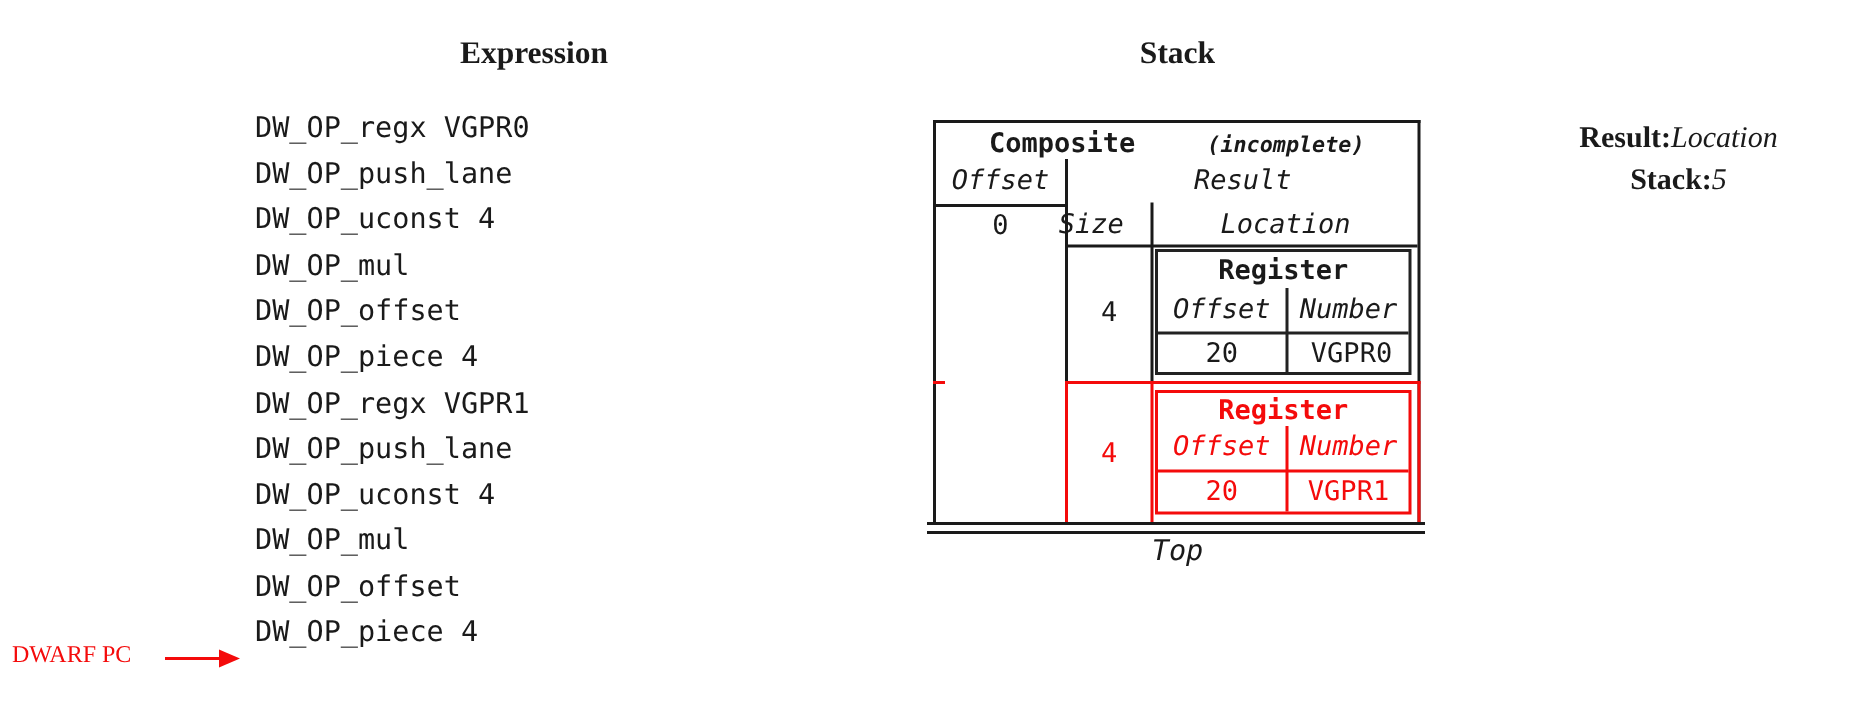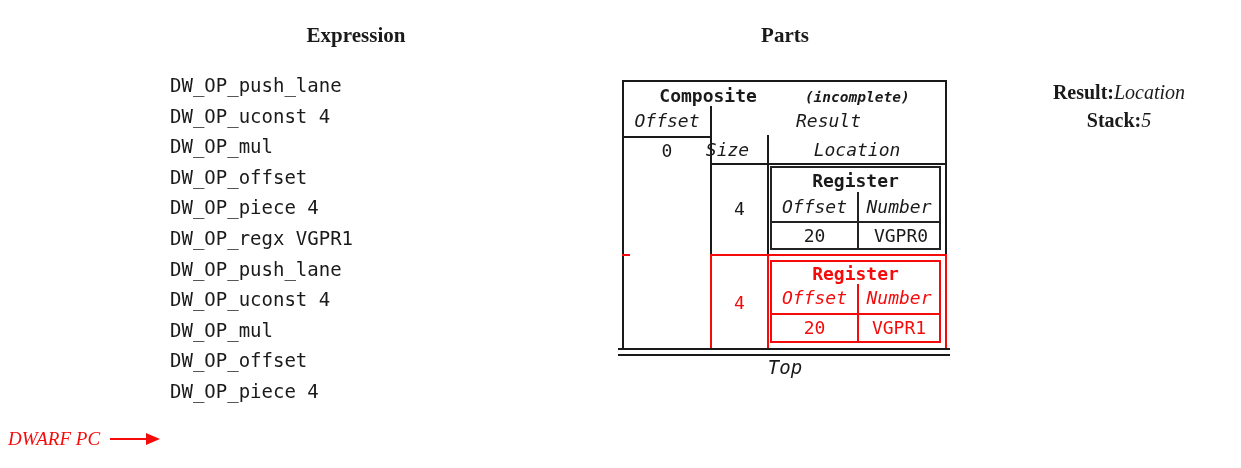--- a/index.html
+++ b/index.html
@@ -11,22 +11,22 @@
   .col-header { position:absolute; top:23px; width:220px; text-align:center;
                 font-family:"Liberation Serif","DejaVu Serif",serif;
                 font-weight:bold; font-size:21px; color:var(--ink); }
 
   
   .expr-list { position:absolute; left:170px; top:70px; }
   .expr-item { height:30.55px; display:flex; align-items:center;
                font-size:19px; color:var(--ink); white-space:pre; }
 
   
-  .pc-label { position:absolute; left:8px; top:428px; font-size:19px; color:var(--red);
-              font-family:"Liberation Serif","DejaVu Serif",serif;font-style:italic; }
+  .pc-label { position:absolute; left:8px; top:428px; font-size:16px; color:var(--red);
+              font-family:"Liberation Serif","DejaVu Serif",serif; }
   .pc-arrow-line { position:absolute; left:110px; top:438px; width:37px; height:2px; background:var(--red); }
   .pc-arrow-head { position:absolute; left:146px; top:432.5px; width:0; height:0;
                    border-left:14px solid var(--red); border-top:6.5px solid transparent;
                    border-bottom:6.5px solid transparent; }
 
   
   .stack-table { position:absolute; left:622px; top:80px; width:325px; height:268px;
                  border:2px solid var(--ink); border-bottom:none; font-size:18px; color:var(--ink); }
   .cell { position:absolute; display:flex; align-items:center; justify-content:center; white-space:pre; }
   .it { font-style:italic;text-align:center; }
@@ -49,23 +49,24 @@
   .ctx-key { font-weight:bold; }
   .ctx-val { font-style:italic; }
   .q { font-size:14.5px; font-weight:bold; font-style:italic; }
 </style>
 </head>
 <body>
 
 <div class="canvas">
 
   <div class="col-header" style="left:246px;">Expression</div>
-  <div class="col-header" style="left:675px;">Parts</div>
+  <div class="col-header" style="left:675px;">Stack</div>
 
   <div class="expr-list mono">
+    <div class="expr-item">DW_OP_regx VGPR0</div>
     <div class="expr-item">DW_OP_push_lane</div>
     <div class="expr-item">DW_OP_uconst 4</div>
     <div class="expr-item">DW_OP_mul</div>
     <div class="expr-item">DW_OP_offset</div>
     <div class="expr-item">DW_OP_piece 4</div>
     <div class="expr-item">DW_OP_regx VGPR1</div>
     <div class="expr-item">DW_OP_push_lane</div>
     <div class="expr-item">DW_OP_uconst 4</div>
     <div class="expr-item">DW_OP_mul</div>
     <div class="expr-item">DW_OP_offset</div>

